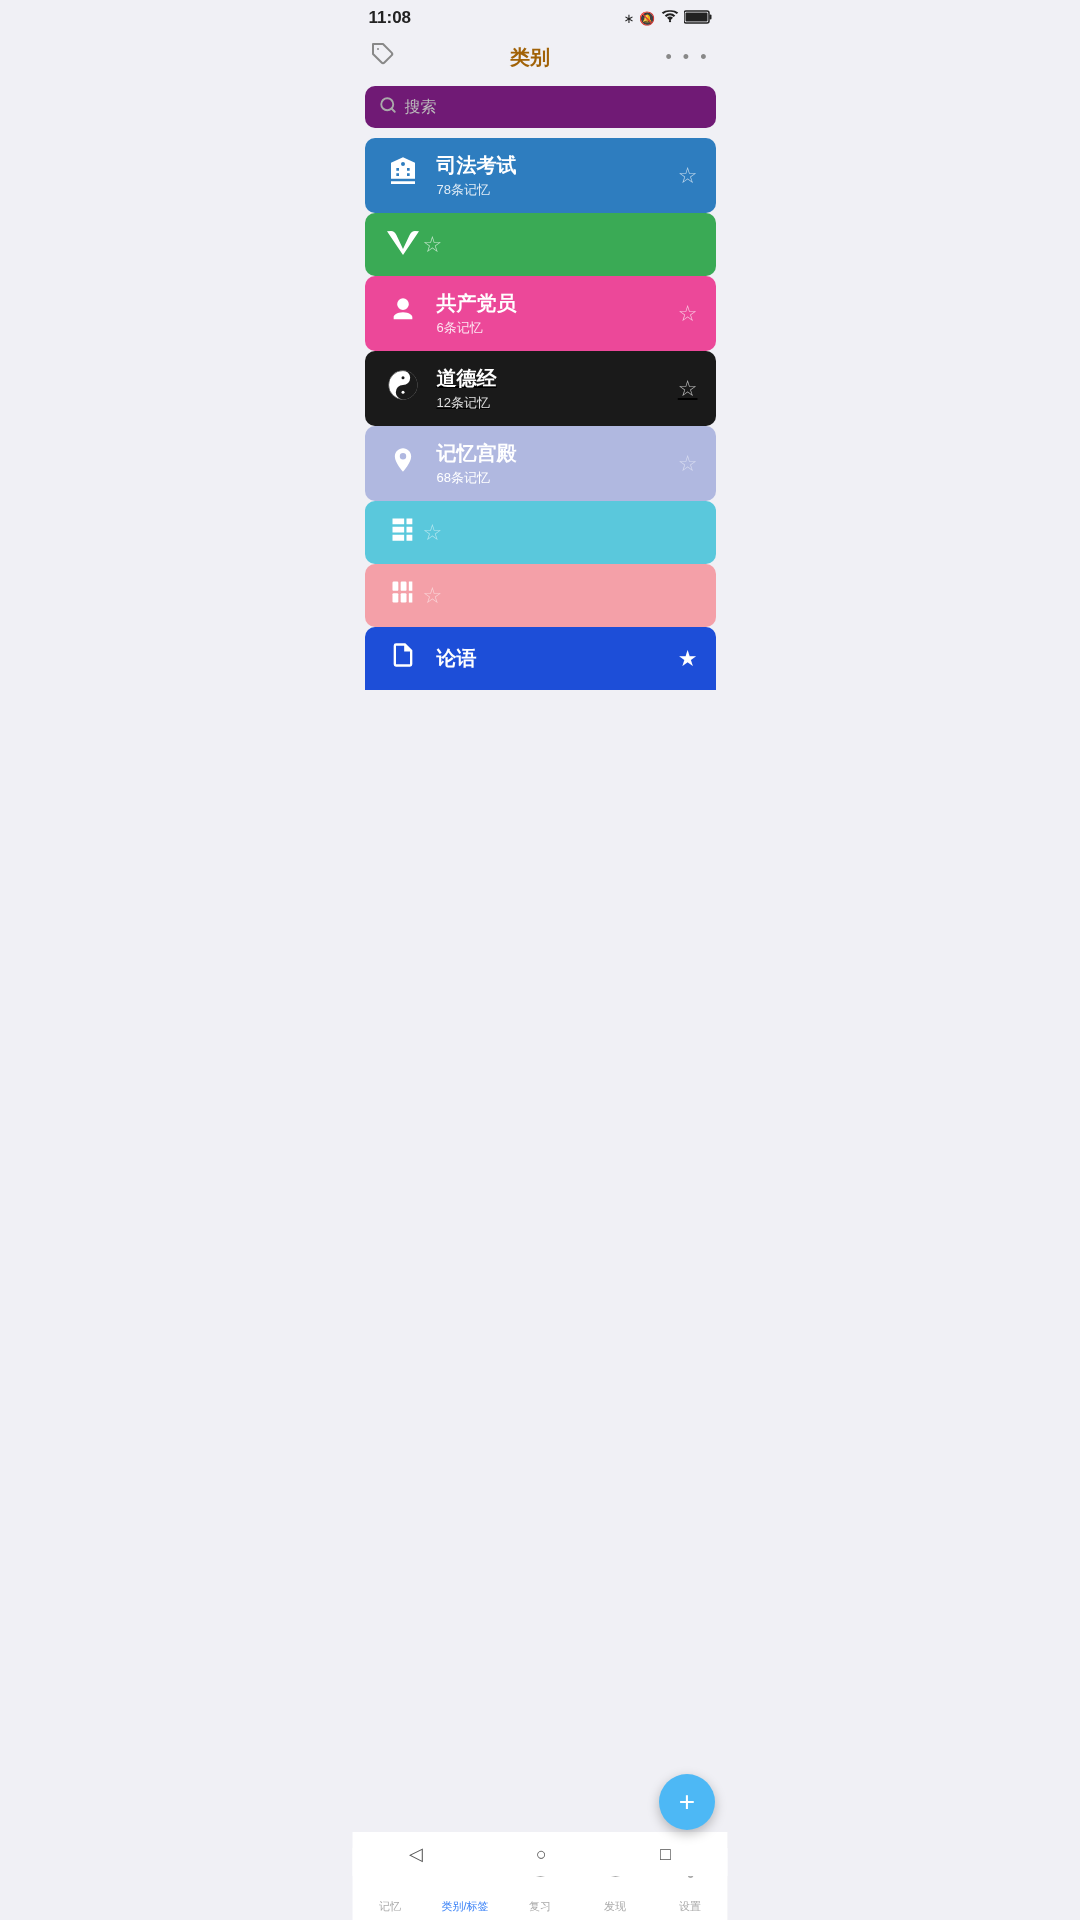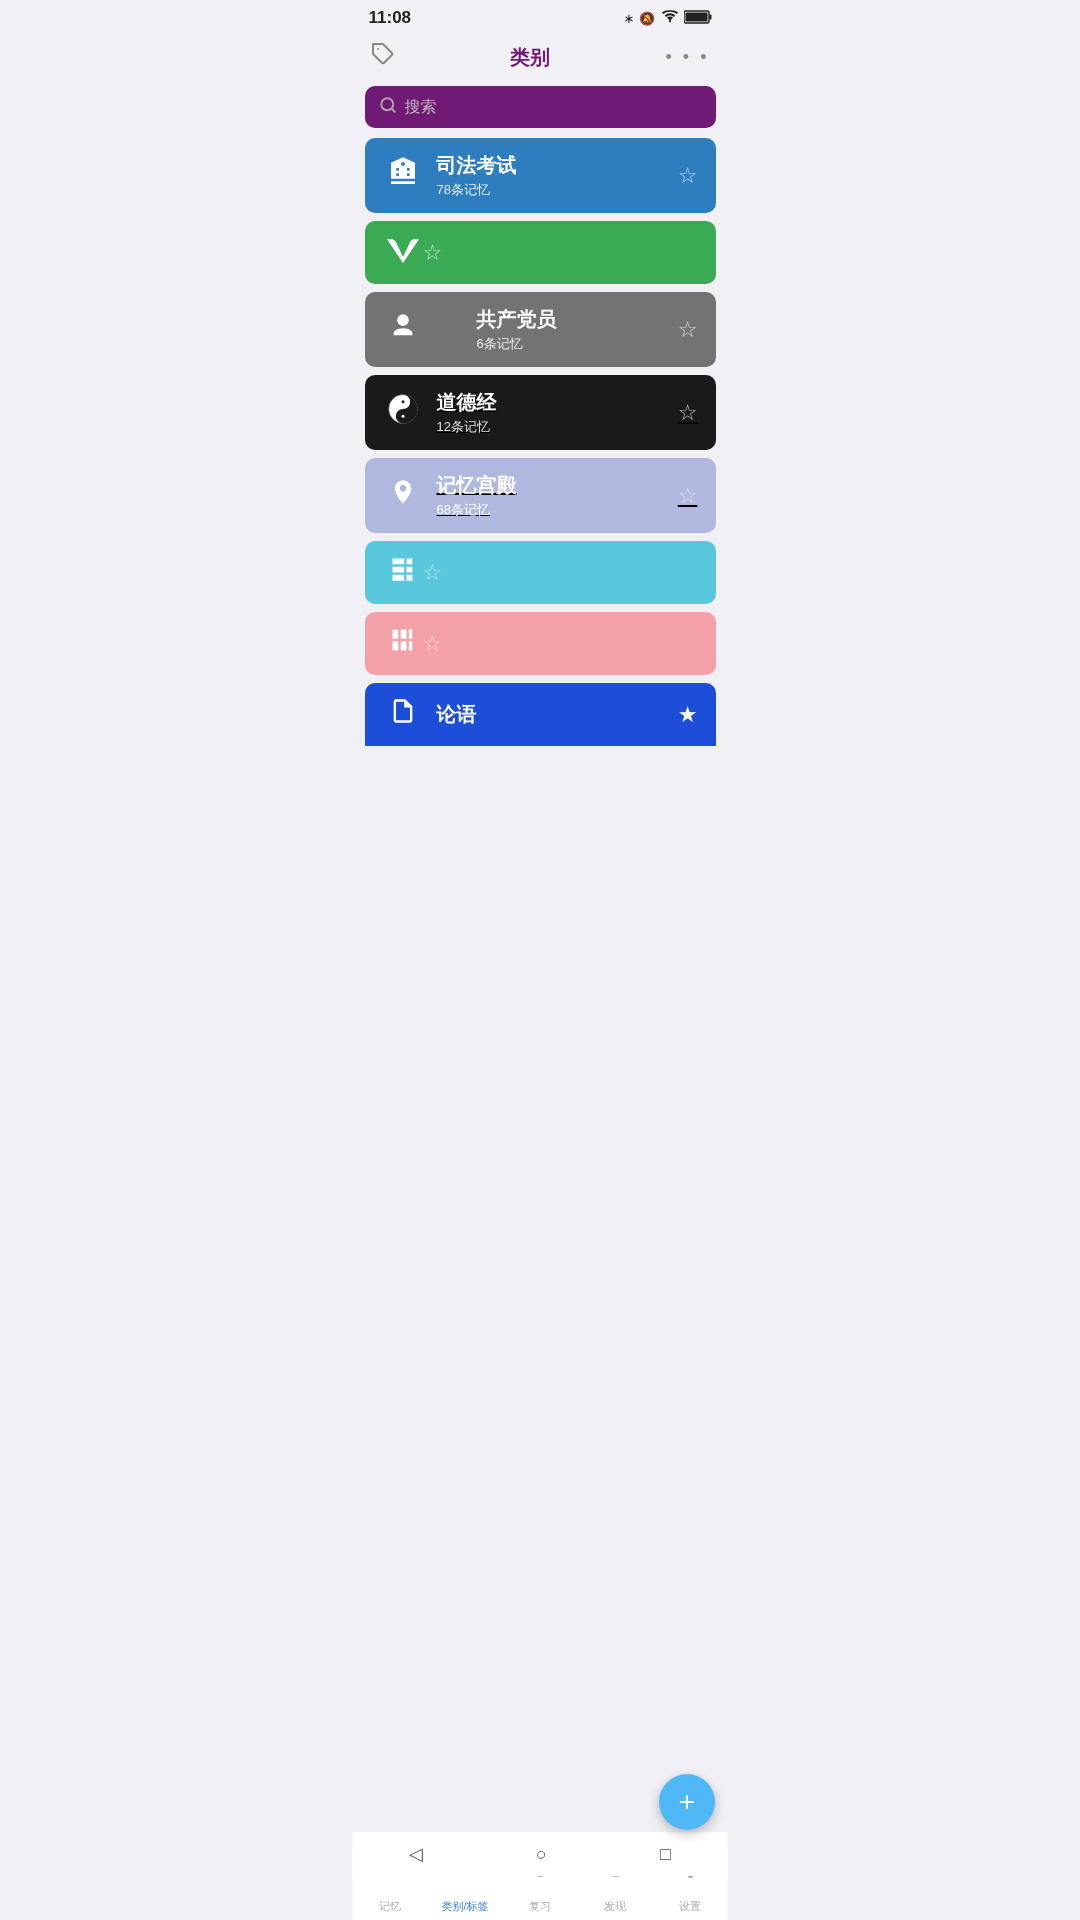--- a/index.html
+++ b/index.html
@@ -42,21 +42,21 @@
       padding: 8px 18px 14px;
       background: #f0f0f5;
     }
     .header-icon {
       font-size: 22px;
       color: #888;
     }
     .header-title {
       font-size: 20px;
       font-weight: 600;
-      color: #701a75;
+      color: #a16207;
     }
     .header-more {
       font-size: 22px;
       color: #888;
       letter-spacing: 2px;
     }
 
     
     .search-bar {
       margin: 0 12px 10px;
@@ -81,21 +81,20 @@
       display: flex;
       flex-direction: column;
       gap: 0;
       padding: 0 12px;
     }
     .category-item {
       display: flex;
       align-items: center;
       border-radius: 10px;
       padding: 14px 18px;
-      margin-bottom: 8px;
       position: relative;
       cursor: pointer;
     }
     .category-item-icon {
       font-size: 28px;
       color: white;
       width: 40px;
       text-align: center;
       flex-shrink: 0;
     }
@@ -286,21 +285,21 @@
 
   <div class="category-item" style="background:#3aaa55;">
     <span class="category-item-icon">
       <svg width="32" height="28" viewBox="0 0 32 28" fill="white">
           <path d="M28 4c-2.4 0-4 1.6-5.4 4L16 22 9.4 8C8 5.6 6.4 4 4 4L0 4.2 16 28 32 4.2 28 4z"></path>
         </svg>
     </span>
     <span class="category-item-star">☆</span>
   </div>
 
-  <div class="category-item" style="background:#737373;gap:40px;">
+  <div class="category-item" style="background:#ec4899;">
     <span class="category-item-icon">
       <svg width="28" height="28" viewBox="0 0 24 24" fill="white">
           <path d="M12 12a5 5 0 1 0 0-10 5 5 0 0 0 0 10zm0 2c-5.33 0-8 2.67-8 4v2h16v-2c0-1.33-2.67-4-8-4z"></path>
         </svg>
     </span>
     <div class="category-item-text">
       <div class="category-item-name">共产党员</div>
       <div class="category-item-count">6条记忆</div>
     </div>
     <span class="category-item-star">☆</span>
@@ -317,21 +316,21 @@
         <circle cx="50" cy="74" r="5" fill="white"></circle>
       </svg>
     </span>
     <div class="category-item-text">
       <div class="category-item-name">道德经</div>
       <div class="category-item-count">12条记忆</div>
     </div>
     <span class="category-item-star">☆</span>
   </div>
 
-  <div class="category-item pastel" style="background:#b0b8e0;text-decoration:underline;">
+  <div class="category-item pastel" style="background:#b0b8e0;">
     <span class="category-item-icon">
       <svg width="28" height="28" viewBox="0 0 24 24" fill="white">
           <path d="M12 2C8.13 2 5 5.13 5 9c0 5.25 7 13 7 13s7-7.75 7-13c0-3.87-3.13-7-7-7zm0 9.5A2.5 2.5 0 1 1 12 6a2.5 2.5 0 0 1 0 5.5z"></path>
         </svg>
     </span>
     <div class="category-item-text">
       <div class="category-item-name">记忆宫殿</div>
       <div class="category-item-count">68条记忆</div>
     </div>
     <span class="category-item-star" style="color:rgba(255,255,255,0.5)">☆</span>

